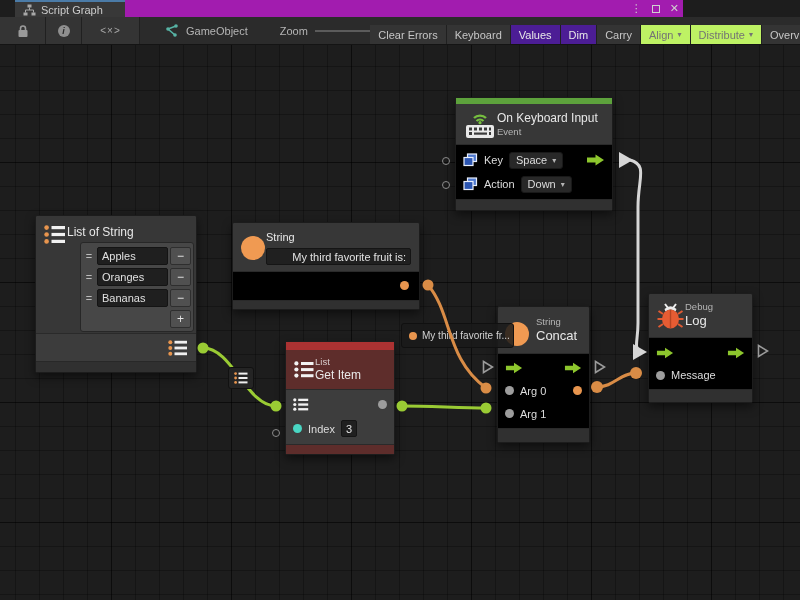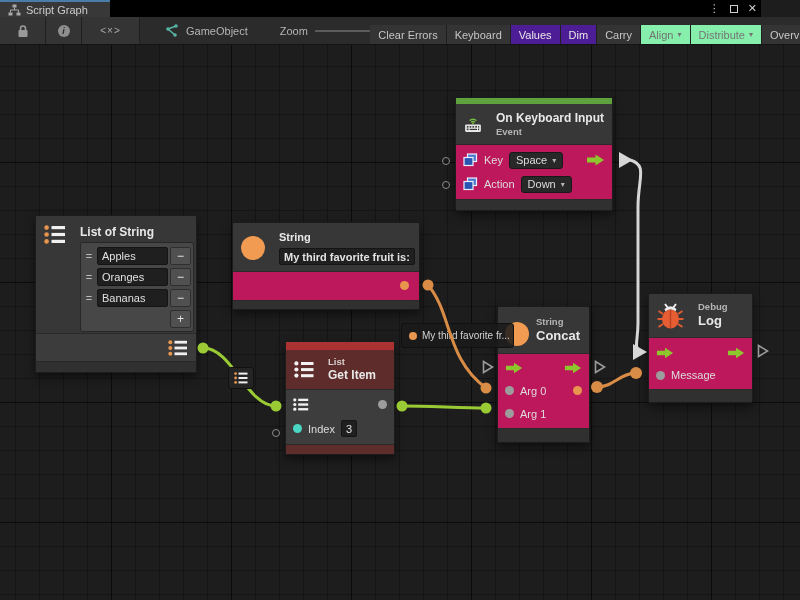--- a/index.html
+++ b/index.html
@@ -1,20 +1,20 @@
 <!DOCTYPE html>
 <html><head>
 <meta charset="utf-8">
 <style>
   * { margin:0; padding:0; box-sizing:border-box; }
   body { background:#111; font-family:"Liberation Sans", sans-serif; }
   .window { position:relative; width:800px; height:600px; background:#1d1d1d; overflow:hidden; }
 
   
-  .tabbar { position:absolute; top:0; left:0; width:761px; height:17px; background:#000000; }
+  .tabbar { position:absolute; top:0; left:15px; width:668px; height:17px; background:#a21caf; }
   .tab { position:absolute; left:0; top:0; height:17px; width:110px; background:#383838;
          border-top:2px solid #4b7ba7; display:flex; align-items:center; gap:5px; padding:0 8px; }
   .tab-title { font-size:11px; color:#cccccc; white-space:nowrap; }
   .winctl { position:absolute; right:4px; top:0; height:17px; display:flex; align-items:center; gap:10px; }
   .winctl span { color:#cfcfcf; font-size:11px; line-height:1; cursor:default; }
   .maxbox { display:inline-block; width:8px; height:8px; border:1.5px solid #cfcfcf; }
 
   
   .toolbar { position:absolute; top:17px; left:0; width:800px; height:28px; background:#2b2b2b;
              border-bottom:1px solid #141414; display:flex; align-items:stretch; font-size:11px; color:#c6c6c6; }
@@ -24,44 +24,44 @@
   .code-glyph { font-size:10px; color:#a8a8a8; letter-spacing:1px; }
   .info-i { display:inline-flex; width:12px; height:12px; border-radius:50%; background:#8f8f8f;
             color:#2b2b2b; font-size:9px; font-weight:bold; align-items:center; justify-content:center; font-style:italic; }
   .tb-group { display:flex; align-items:center; gap:7px; padding:0 10px; }
   .tb-label { color:#b5b5b5; }
   .slider-track { position:relative; width:82px; height:2px; background:#5b5b5b; }
   .slider-handle { position:absolute; right:-2px; top:-4px; width:10px; height:10px; border-radius:50%; background:#8c8c8c; }
   .tb-right { position:absolute; right:0; top:0; height:27px; display:flex; }
   .tb-right .tbtn { padding:0 8px; white-space:nowrap;margin-top:8px; }
   .tbtn.active { background:#4c1d95; color:#e8e8e8; }
-  .tbtn.disabled { background:#86efac; color:#747474; }
+  .tbtn.disabled { background:#bef264; color:#747474; }
   .caret { font-size:8px; margin-left:4px; }
 
   
   .canvas { position:absolute; top:45px; left:0; width:800px; height:555px; background-color:#1d1d1d;
     background-image:
       linear-gradient(rgba(0,0,0,.45) 1px, transparent 1px),
       linear-gradient(90deg, rgba(0,0,0,.45) 1px, transparent 1px),
       linear-gradient(rgba(0,0,0,.28) 1px, transparent 1px),
       linear-gradient(90deg, rgba(0,0,0,.28) 1px, transparent 1px);
     background-size:120px 120px, 120px 120px, 24px 24px, 24px 24px;
     background-position:-9px -3px, -9px -3px, -9px -3px, -9px -3px; }
 
   
   .node { position:absolute; background:#373737; border:1px solid #1c1c1c; border-radius:2px;
           box-shadow:0 4px 10px rgba(0,0,0,.5); font-size:11px; color:#dddddd; }
   .strip { height:6px; }
   .strip.green { background:#5da23c; }
   .strip.red { background:#ab3232; height:8px; }
-  .node-hdr { display:flex; align-items:center; gap:14px; padding:5px 8px;font-weight:bold; }
+  .node-hdr { display:flex; align-items:center; gap:1px; padding:5px 8px; }
   .hdr-col { display:flex; flex-direction:column; line-height:1.25; }
   .node-title { font-size:12px; color:#e8e8e8; white-space:nowrap; }
   .node-sub { font-size:9.5px; color:#b5b5b5; }
-  .node-body { background:#be185d; border-top:1px solid #2a2a2a; border-bottom:1px solid #2a2a2a; padding:3px 0; }
+  .node-body { background:#000000; border-top:1px solid #2a2a2a; border-bottom:1px solid #2a2a2a; padding:3px 0; }
   .node-ftr { height:10px; background:#303030; }
   .node.error .node-hdr { background:#5e2d2b; }
   .node.error .node-ftr { background:#5e2d2b; height:9px; }
   .prow { display:flex; align-items:center; height:24px; padding:0 7px; gap:6px; }
   .dot { width:9px; height:9px; border-radius:50%; flex:none; }
   .dot.grey { background:#9d9d9d; }
   .dot.orange { background:#e8954e; }
   .dot.teal { background:#49d6c3; }
   .spacer { flex:1; }
   .field { background:#202020; border:1px solid #151515; border-radius:2px; color:#e2e2e2;

